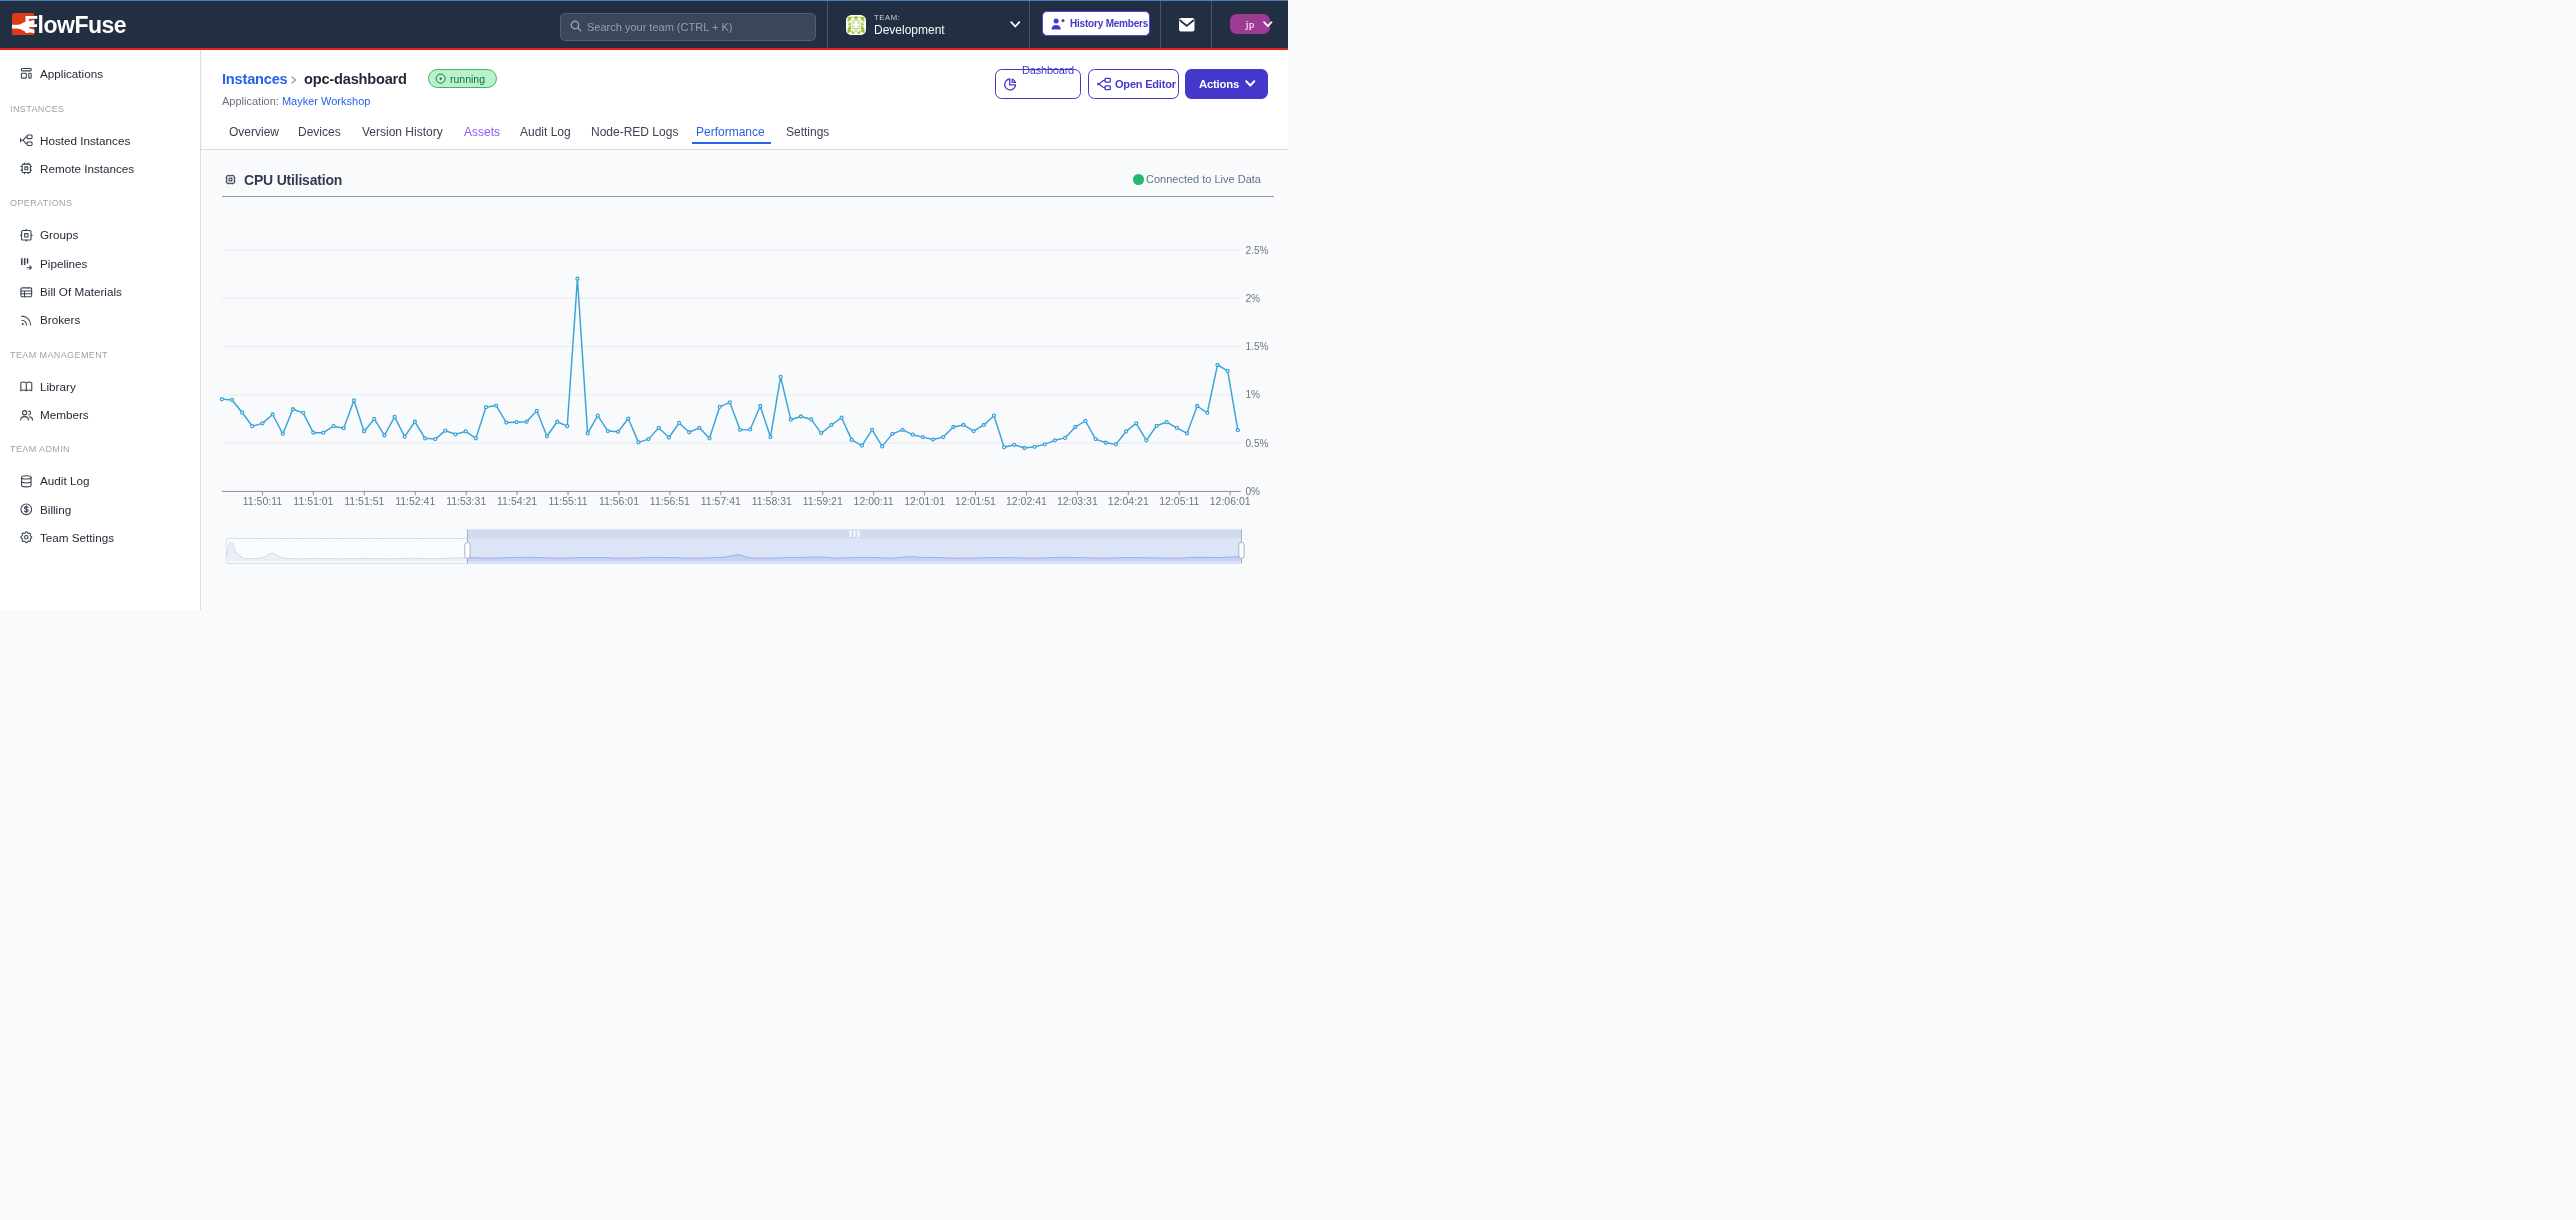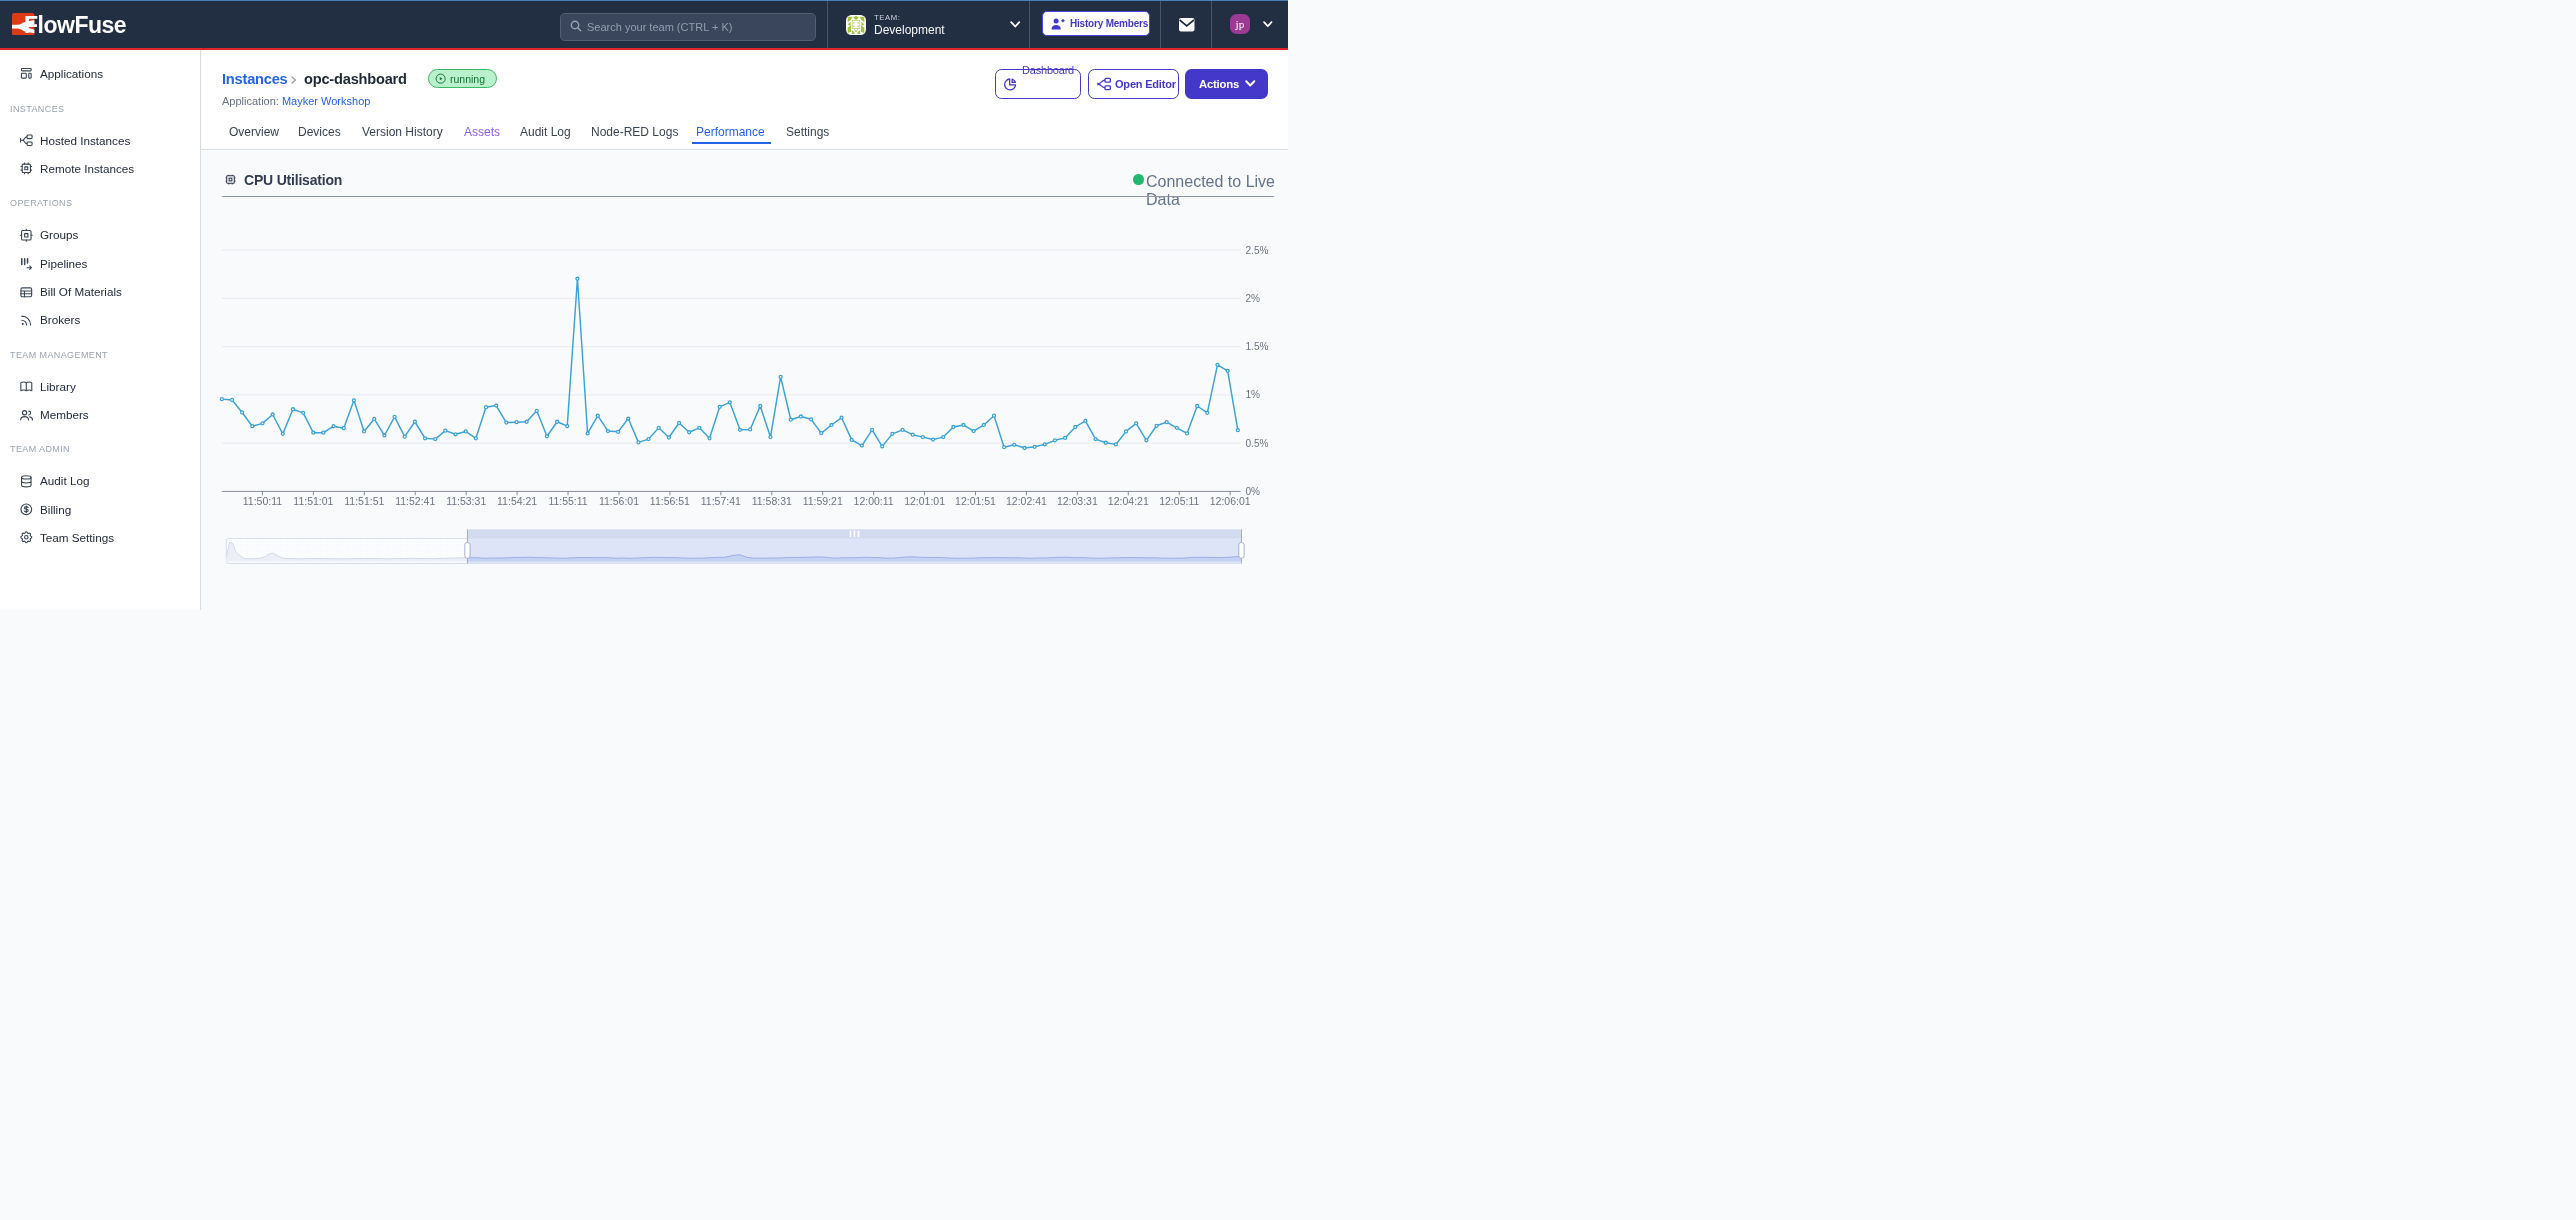--- a/index.html
+++ b/index.html
@@ -72,21 +72,21 @@
   <rect x="18.2" y="4.9" width="5.6" height="2.4" rx="0.6"></rect>
   <rect x="19.8" y="3.3" width="2.4" height="5.6" rx="0.6"></rect>
 </svg>
 <div class="abs" style="left:1070px;top:18px;font-size:10px;font-weight:700;color:#4338ca;letter-spacing:-0.2px">History Members</div>
 
 <svg class="abs" style="left:1179px;top:18px" width="15.5" height="13.5" viewBox="0 0 19.2 16.7">
   <rect width="19.2" height="16.7" rx="2.6" fill="#fff"></rect>
   <path d="M0.8 2.5 L9.6 9.8 L18.4 2.5" fill="none" stroke="#222e42" stroke-width="2.2"></path>
 </svg>
 
-<div class="abs" style="left:1230px;top:13.7px;width:20px;height:20.6px;border-radius:6.5px;background:#9c3a94;color:#fff;font-size:11.3px;font-family:'Liberation Serif',serif;text-align:center;line-height:20px">jp</div>
+<div class="abs" style="left:1230px;top:13.7px;width:40px;height:20.6px;border-radius:6.5px;background:#9c3a94;color:#fff;font-size:11.3px;font-family:'Liberation Serif',serif;text-align:center;line-height:20px">jp</div>
 <svg class="abs" style="left:1262px;top:21px" width="11.6" height="6.8" viewBox="0 0 13 9" fill="none" stroke="#fff" stroke-width="2.2" stroke-linecap="round" stroke-linejoin="round">
     <path d="M1.5 1.5 L6.5 6.8 L11.5 1.5"></path>
   </svg>
 
 <div class="abs" style="left:0;top:50px;width:201px;height:561px;background:#fff;border-right:0.8px solid #dadde2"></div>
 <svg class="abs" style="left:19.4px;top:66px" width="14.6" height="14.6" viewBox="0 0 24 24" fill="none" stroke="#3a4453" stroke-width="1.8" stroke-linecap="round" stroke-linejoin="round">
     <path d="M4 5a1 1 0 011-1h14a1 1 0 011 1v2a1 1 0 01-1 1H5a1 1 0 01-1-1V5zM4 13a1 1 0 011-1h6a1 1 0 011 1v6a1 1 0 01-1 1H5a1 1 0 01-1-1v-6zM16 13a1 1 0 011-1h2a1 1 0 011 1v6a1 1 0 01-1 1h-2a1 1 0 01-1-1v-6z"></path>
   </svg>
 <div class="abs" style="left:40px;top:67px;font-size:11.7px;color:#242c3b">Applications</div>
 <div class="abs" style="left:10px;top:104px;font-size:9px;letter-spacing:0.4px;color:#9ba3af">INSTANCES</div>
@@ -202,21 +202,21 @@
 <div class="abs" style="left:692px;top:142px;width:79px;height:2.4px;background:#2563eb"></div>
 <div class="abs" style="left:201px;top:149px;width:1087px;height:0.8px;background:#d9dce0"></div>
 
 <svg class="abs" style="left:224px;top:173px" width="13" height="13" viewBox="0 0 24 24" fill="none" stroke="#323c50" stroke-width="2">
   <path d="M9 3v2.5 M15 3v2.5 M9 18.5V21 M15 18.5V21 M5 9H3 M5 15H3 M21 9h-2 M21 15h-2"></path>
   <rect x="5" y="5" width="14" height="14" rx="1.5"></rect>
   <rect x="9.5" y="9.5" width="5" height="5"></rect>
 </svg>
 <div class="abs" style="left:244px;top:172px;font-size:14px;font-weight:700;color:#323c50;letter-spacing:-0.2px">CPU Utilisation</div>
 <div class="abs" style="left:1133px;top:174px;width:10.5px;height:10.5px;border-radius:50%;background:#23b96e"></div>
-<div class="abs" style="left:1146px;top:173px;font-size:16px;color:#64748b">Connected to Live Data</div>
+<div class="abs" style="left:1146px;top:173px;font-size:11px;color:#64748b">Connected to Live Data</div>
 <div class="abs" style="left:222px;top:196px;width:1052px;height:0.8px;background:#9098a8"></div>
 
 <svg class="abs" style="left:0;top:0" width="1288" height="610" viewBox="0 0 1593 755" font-family="'Liberation Sans',sans-serif">
 <defs>
       <pattern id="dots" width="2.75" height="2.75" patternUnits="userSpaceOnUse">
         <circle cx="0.7" cy="0.7" r="0.42" fill="#e3e6f0"></circle>
       </pattern>
     </defs>
 <line x1="274" x2="1535" y1="309.5" y2="309.5" stroke="#e2e6f0" stroke-width="1"></line>
 <line x1="274" x2="1535" y1="369.25" y2="369.25" stroke="#e2e6f0" stroke-width="1"></line>

